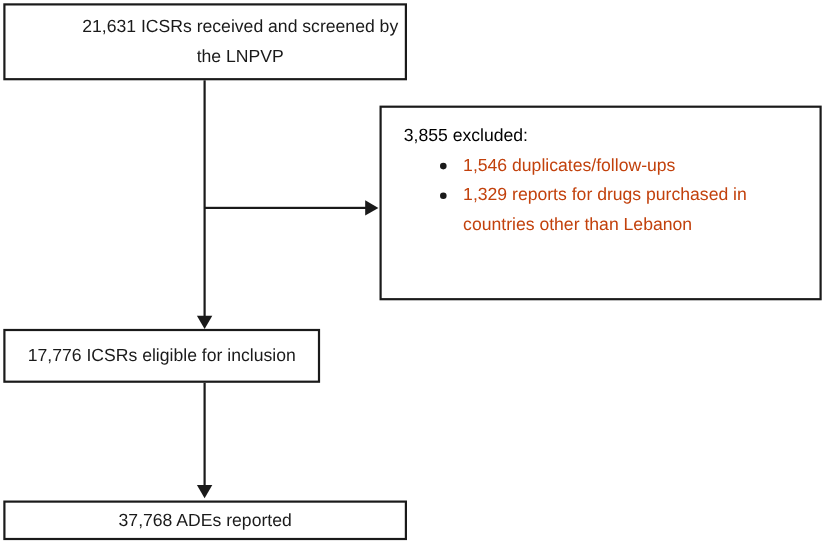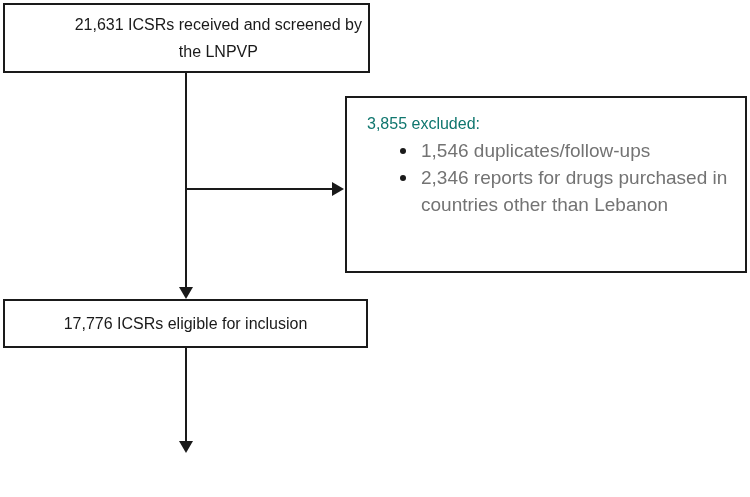--- a/index.html
+++ b/index.html
@@ -52,49 +52,49 @@
   #box-excluded {
     left: 345px;
     top: 96px;
     width: 402px;
     height: 177px;
     padding: 12px 10px 10px 20px;
   }
   #box-excluded .excl-head {
     font-size: 16px;
     line-height: 27px;
-    color: #0f766e;
+    color: #000000;
   }
   #box-excluded ul {
     list-style: none;
     margin: 0;
     padding: 0;
   }
   #box-excluded li {
     position: relative;
-    font-size: 19px;
+    font-size: 16px;
     line-height: 27px;
-    color: #737373;
+    color: #c2410c;
     padding-left: 54px;
   }
   #box-excluded li .bullet-dot {
     position: absolute;
     left: 33px;
     top: 11px;
     width: 6px;
     height: 6px;
     background: #1a1a1a;
     border-radius: 50%;
   }
 
   
   #box-eligible {
     left: 3px;
     top: 299px;
-    width: 365px;
+    width: 288px;
     height: 49px;
     display: flex;
     align-items: center;
     justify-content: center;
   }
 
   
   #box-ades {
     left: 3px;
     top: 455px;
@@ -160,26 +160,29 @@
 
   <div class="box" id="box-excluded">
     <div class="excl-head">3,855 excluded:</div>
     <ul>
       <li>
         <span class="bullet-dot"></span>
         <span>1,546 duplicates/follow-ups</span>
       </li>
       <li>
         <span class="bullet-dot"></span>
-        <span>2,346 reports for drugs purchased in countries other than Lebanon</span>
+        <span>1,329 reports for drugs purchased in countries other than Lebanon</span>
       </li>
     </ul>
   </div>
 
   <div class="box" id="box-eligible">
     <div class="box-text">17,776 ICSRs eligible for inclusion</div>
   </div>
 
   <div class="vline" id="conn-eligible-ades-line"></div>
   <div class="arrow-down" id="conn-eligible-ades-head"></div>
 
+  <div class="box" id="box-ades">
+    <div class="box-text">37,768 ADEs reported</div>
+  </div>
 
 </div>
 
 </body></html>

